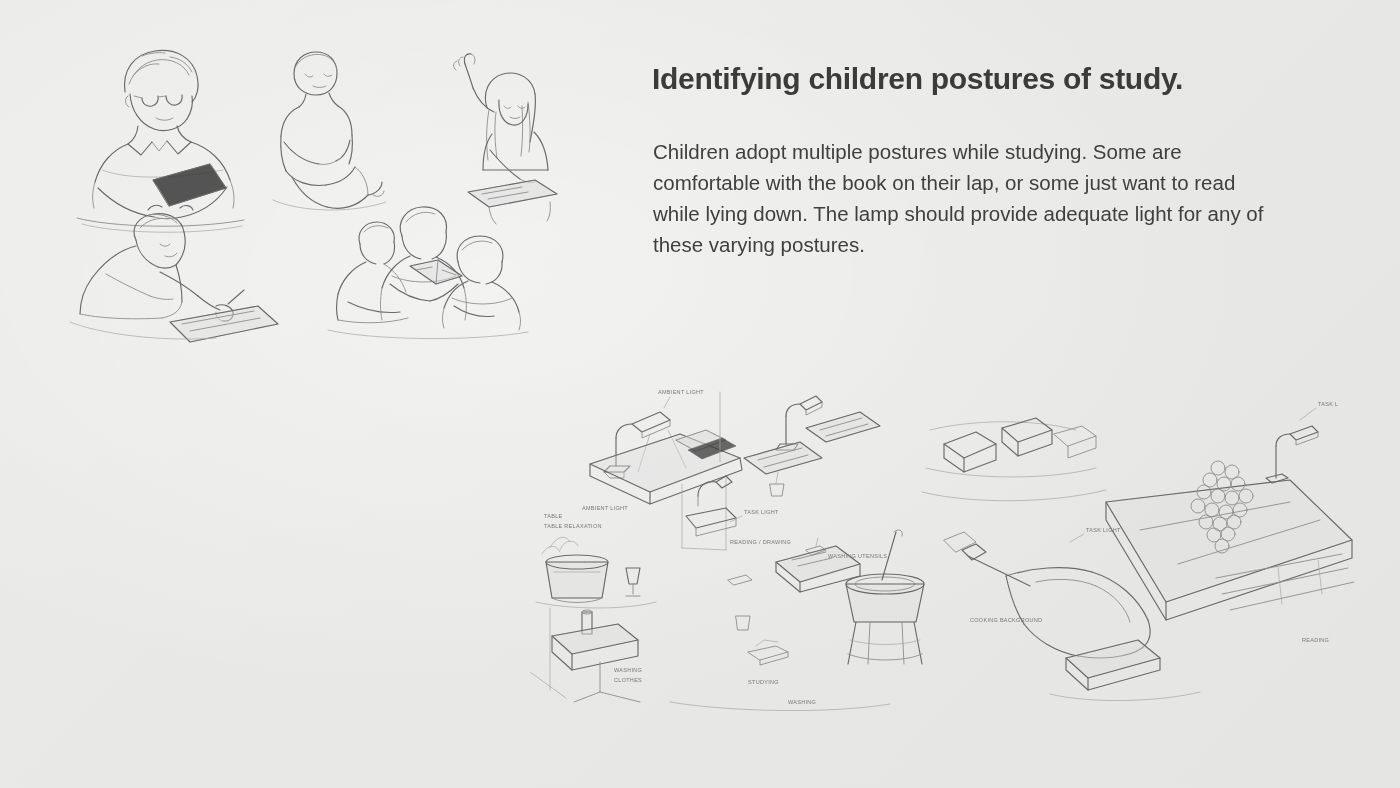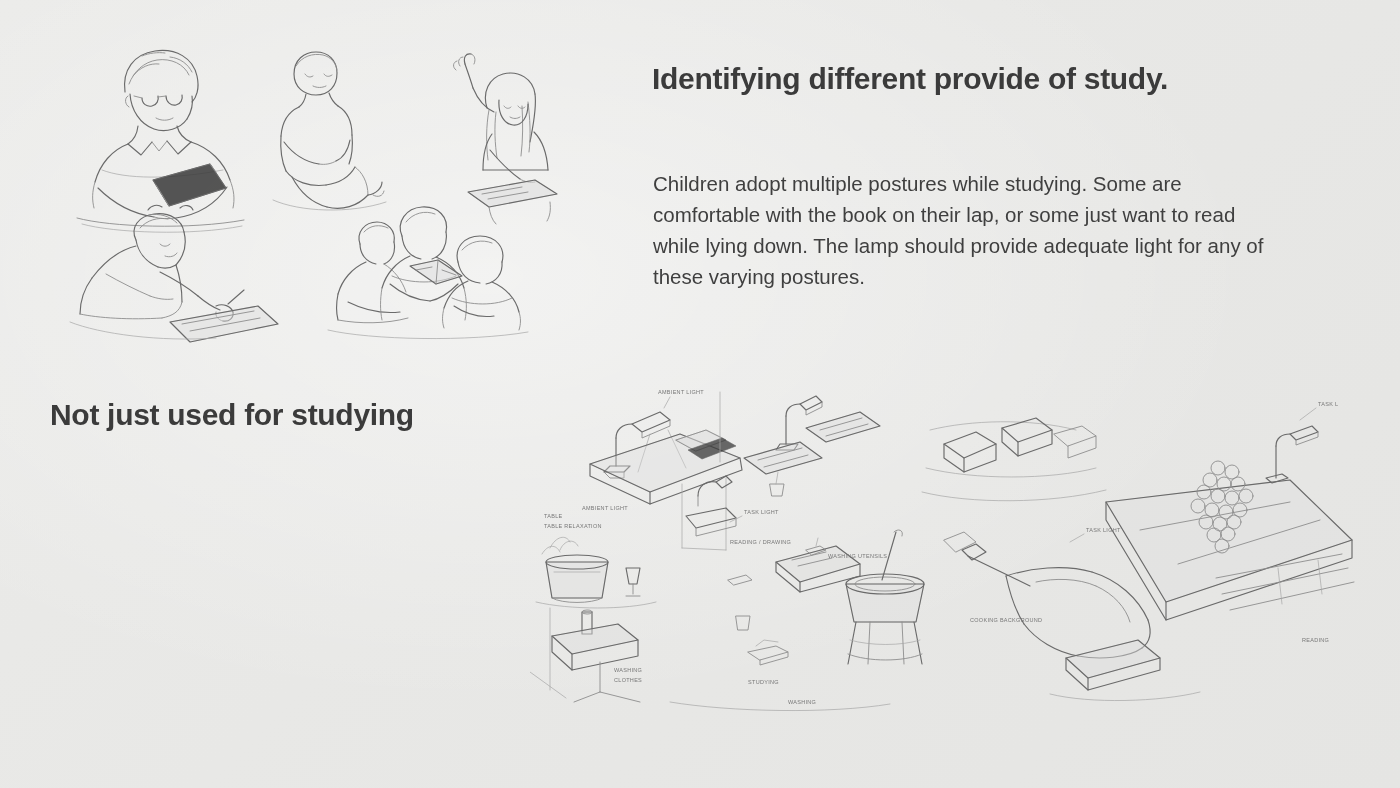--- a/index.html
+++ b/index.html
@@ -42,21 +42,20 @@
   #headline-notstudy {
     left: 50px;
     top: 398px;
     font-size: 30px;
   }
   .bodytext {
     position: absolute;
     color: #3f3f3f;
     font-size: 20.5px;
     line-height: 31px;
-    margin-top: 32px;
   }
   #body-postures {
     left: 653px;
     top: 136px;
     width: 620px;
   }
   #body-notstudy {
     left: 51px;
     top: 466px;
     width: 430px;
@@ -120,25 +119,24 @@
     fill: #777;
     letter-spacing: 0.3px;
   }
 </style>
 </head>
 <body>
 
 <div class="slide">
   <div class="paper-tone"></div>
 
-  <div class="headline" id="headline-postures">Identifying different provide of study.</div>
+  <div class="headline" id="headline-postures">Identifying children postures of study.</div>
 
   <div class="bodytext" id="body-postures">Children adopt multiple postures while studying. Some are comfortable with the book on their lap, or some just want to read while lying down. The lamp should provide adequate light for any of these varying postures.</div>
 
-  <div class="headline" id="headline-notstudy">Not just used for studying</div>
 
 
   <div class="sketch-area" id="sketch-postures">
     <svg viewBox="0 0 570 330" xmlns="http://www.w3.org/2000/svg">
 
       <g>
 
         <path class="ln" d="M95 70 C92 48 104 32 125 29 C146 26 163 36 167 54 C170 67 166 76 162 80"></path>
         <path class="ln-soft" d="M99 62 C104 49 114 40 127 38 C141 36 154 42 159 53"></path>
         <path class="ln-soft" d="M103 54 C110 45 120 41 129 42"></path>

